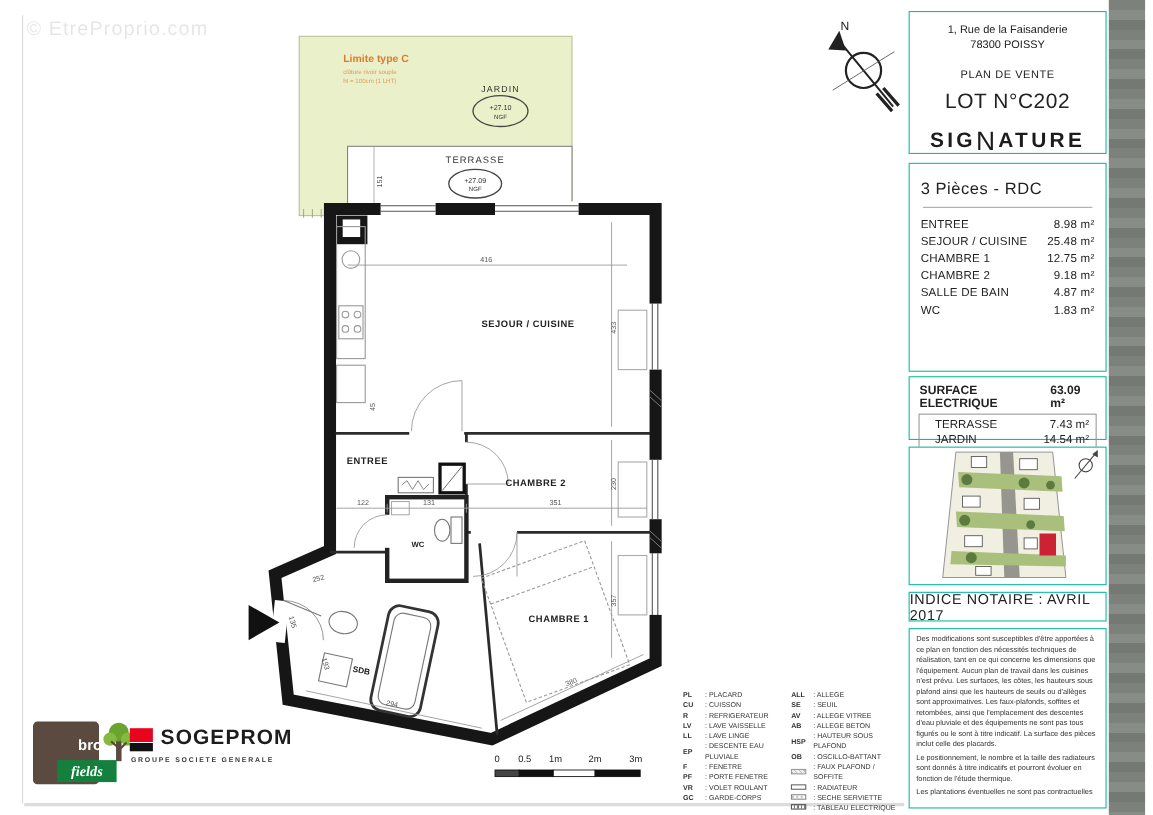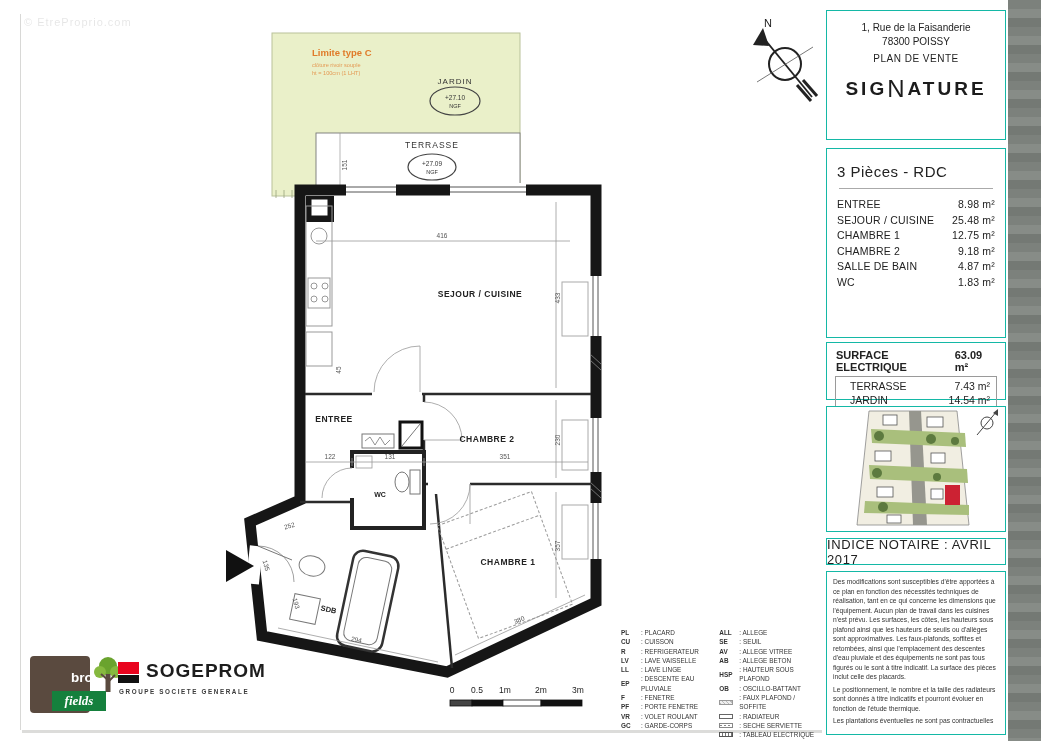--- a/index.html
+++ b/index.html
@@ -1,31 +1,31 @@
 <!DOCTYPE html>
 <html><head>
 <meta charset="utf-8">
 <style>
   html,body{margin:0;padding:0;background:#fff;}
   #sheet{position:relative;width:1048px;height:741px;background:#fff;overflow:hidden;
          font-family:"Liberation Sans", sans-serif;color:#222;}
   .abs{position:absolute;}
   
-  #watermark{left:24px;top:16px;font-size:11px;color:rgba(0,0,0,0.10);letter-spacing:1px;}
+  #watermark{left:24px;top:16px;font-size:18px;color:rgba(0,0,0,0.10);letter-spacing:1px;}
   
   #edge-left{left:20px;top:14px;width:1px;height:716px;background:#d8d8d6;}
   #edge-bottom{left:22px;top:730px;width:800px;height:3px;background:#dcdcda;}
   
   #scan-strip{left:1008px;top:0;width:33px;height:741px;
       background:repeating-linear-gradient(180deg,#7c817c 0 9px,#878c87 9px 18px,#747974 18px 27px);}
   
   .panel{left:826px;width:180px;border:1px solid #14b8a6;background:#fff;box-sizing:border-box;}
   #title-block{top:10px;height:130px;text-align:center;padding-top:10px;}
   #title-block .addr{font-size:10px;line-height:1.35;}
-  #title-block .doctype{font-size:10px;margin-top:5px;letter-spacing:0.5px;}
+  #title-block .doctype{font-size:10px;margin-top:15px;letter-spacing:0.5px;}
   #title-block .lot{font-size:19px;margin-top:8px;letter-spacing:0.5px;font-weight:500;}
   #title-block .brand{margin-top:9px;font-size:19px;font-weight:700;letter-spacing:3px;color:#1c1c1c;text-align:center;}
   #title-block .brand .mid-n{font-size:24px;font-weight:400;position:relative;top:2px;}
   #rooms-panel{top:148px;height:190px;padding:8px 10px;}
   #rooms-panel .rp-title{text-align:left;font-size:15px;letter-spacing:0.5px;padding:6px 0 8px;}
   #rooms-panel .rp-divider{border-top:1px solid #aaa;margin:0 2px 8px;}
   .room-row{display:flex;justify-content:space-between;font-size:10.5px;line-height:15.5px;letter-spacing:0.2px;}
   #surface-panel{top:342px;height:58px;padding:4px 8px;}
   .surf-head{display:flex;justify-content:space-between;font-weight:700;font-size:11px;padding:2px 1px 3px;}
   .surf-inner{border:1px solid #9a9a9a;padding:2px 6px;}
@@ -266,20 +266,21 @@
       <rect x="472" y="700" width="31" height="6" fill="#111" stroke="#111" stroke-width="0.8"></rect>
       <rect x="503" y="700" width="38" height="6" fill="#fff" stroke="#111" stroke-width="0.8"></rect>
       <rect x="541" y="700" width="41" height="6" fill="#111" stroke="#111" stroke-width="0.8"></rect>
     </g>
   </svg>
 
   <div class="abs panel" id="title-block">
     <div class="addr">1, Rue de la Faisanderie</div>
     <div class="addr">78300 POISSY</div>
     <div class="doctype">PLAN DE VENTE</div>
+    <div class="lot">LOT N°C202</div>
     <div class="brand"><span>SIG</span><span class="mid-n">N</span><span>ATURE</span></div>
   </div>
 
   <div class="abs panel" id="rooms-panel">
     <div class="rp-title">3 Pièces - RDC</div>
     <div class="rp-divider"></div>
     <div class="room-row">
         <span>ENTREE</span>
         <span>8.98 m²</span>
       </div>

